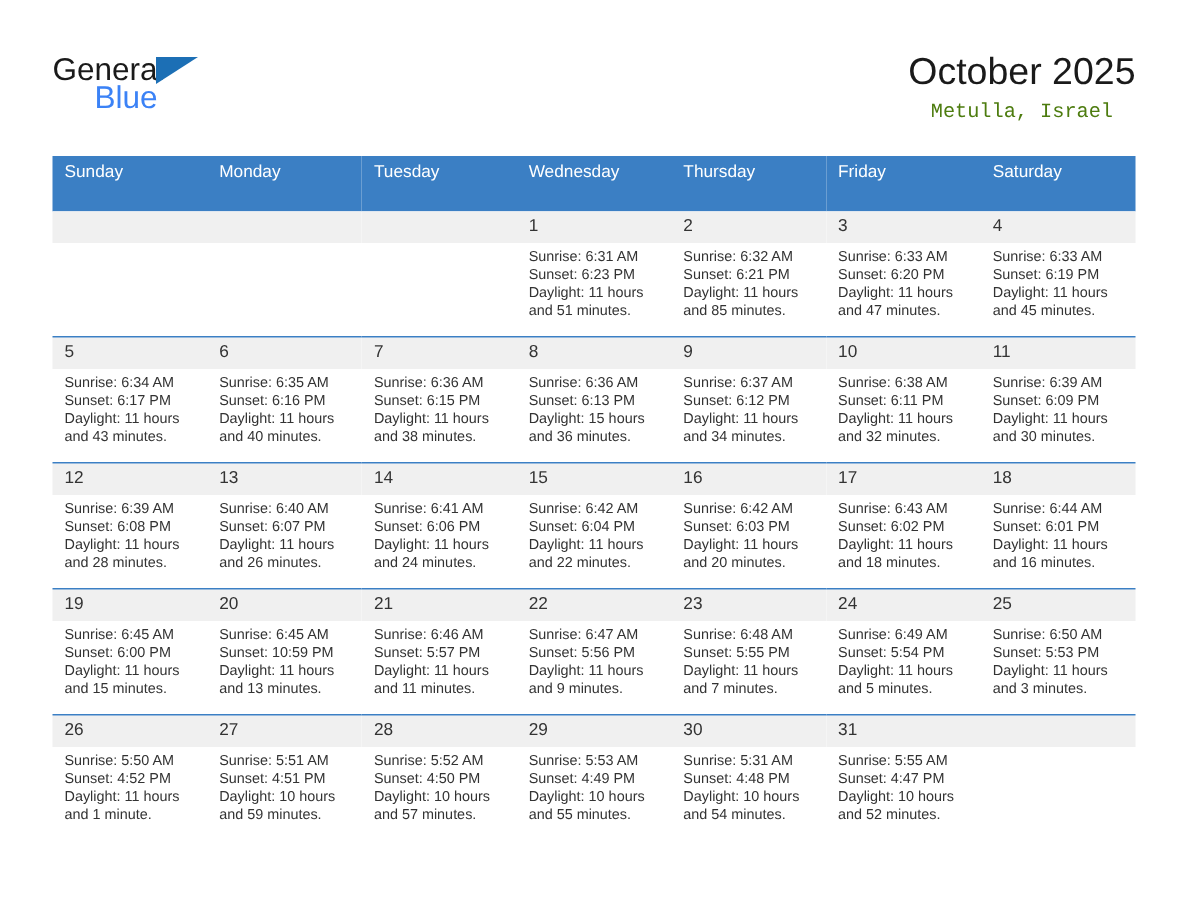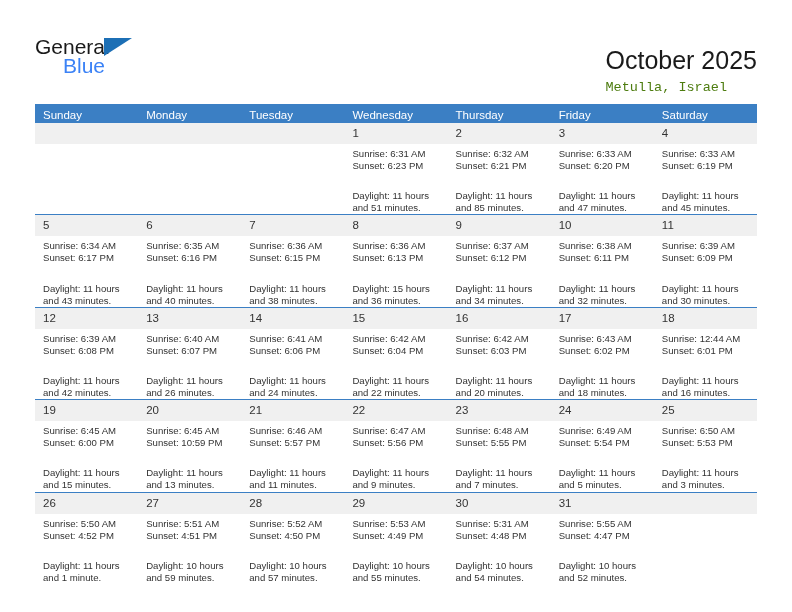--- a/index.html
+++ b/index.html
@@ -64,22 +64,22 @@
     top: 25px;
     font-size: 21px;
     color: #3b82f6;
     font-family: "Liberation Sans", sans-serif;
     line-height: 1;
   }
 
   .titles {
     position: absolute;
     right: 0;
-    top: 16px;
-    text-align: left;
+    top: 4px;
+    text-align: center;
   }
   .cal-title {
     font-size: 25px;
     color: #1a1a1a;
     line-height: 1.15;
     white-space: nowrap;
   }
   .cal-subtitle {
     margin-top: 5px;
     font-size: 13.5px;
@@ -98,21 +98,21 @@
     border-collapse: collapse;
     table-layout: fixed;
   }
 
   .calendar th {
     background: #3b7fc4;
     color: #ffffff;
     font-weight: normal;
     font-size: 11.5px;
     text-align: left;
-    padding: 5px 0 2px 8px;
+    padding: 5px 0 20px 8px;
     height: 12px;
     border: none;
   }
 
   .calendar td {
     width: 103.14px;
     vertical-align: top;
     padding: 0;
     border: none;
     border-top: 1px solid #3b7fc4;
@@ -139,21 +139,20 @@
     padding: 4px 6px 0 8px;
     font-size: 9.6px;
     line-height: 12.1px;
     color: #333333;
   }
   .details div {
     white-space: nowrap;
   }
   .details .daylight {
     white-space: normal;
-    margin-top: 18px;
   }
 </style>
 </head>
 <body>
 
 <div class="page">
 
   <div class="header">
 
     <div class="brand">
@@ -282,21 +281,21 @@
               <div class="daylight">Daylight: 11 hours and 30 minutes.</div>
             </div>
           </td>
         </tr>
         <tr class="week-row">
           <td>
             <div class="daynum">12</div>
             <div class="details">
               <div class="sunrise">Sunrise: 6:39 AM</div>
               <div class="sunset">Sunset: 6:08 PM</div>
-              <div class="daylight">Daylight: 11 hours and 42 minutes.</div>
+              <div class="daylight">Daylight: 11 hours and 28 minutes.</div>
             </div>
           </td>
           <td>
             <div class="daynum">13</div>
             <div class="details">
               <div class="sunrise">Sunrise: 6:40 AM</div>
               <div class="sunset">Sunset: 6:07 PM</div>
               <div class="daylight">Daylight: 11 hours and 26 minutes.</div>
             </div>
           </td>
@@ -328,21 +327,21 @@
             <div class="daynum">17</div>
             <div class="details">
               <div class="sunrise">Sunrise: 6:43 AM</div>
               <div class="sunset">Sunset: 6:02 PM</div>
               <div class="daylight">Daylight: 11 hours and 18 minutes.</div>
             </div>
           </td>
           <td>
             <div class="daynum">18</div>
             <div class="details">
-              <div class="sunrise">Sunrise: 12:44 AM</div>
+              <div class="sunrise">Sunrise: 6:44 AM</div>
               <div class="sunset">Sunset: 6:01 PM</div>
               <div class="daylight">Daylight: 11 hours and 16 minutes.</div>
             </div>
           </td>
         </tr>
         <tr class="week-row">
           <td>
             <div class="daynum">19</div>
             <div class="details">
               <div class="sunrise">Sunrise: 6:45 AM</div>

